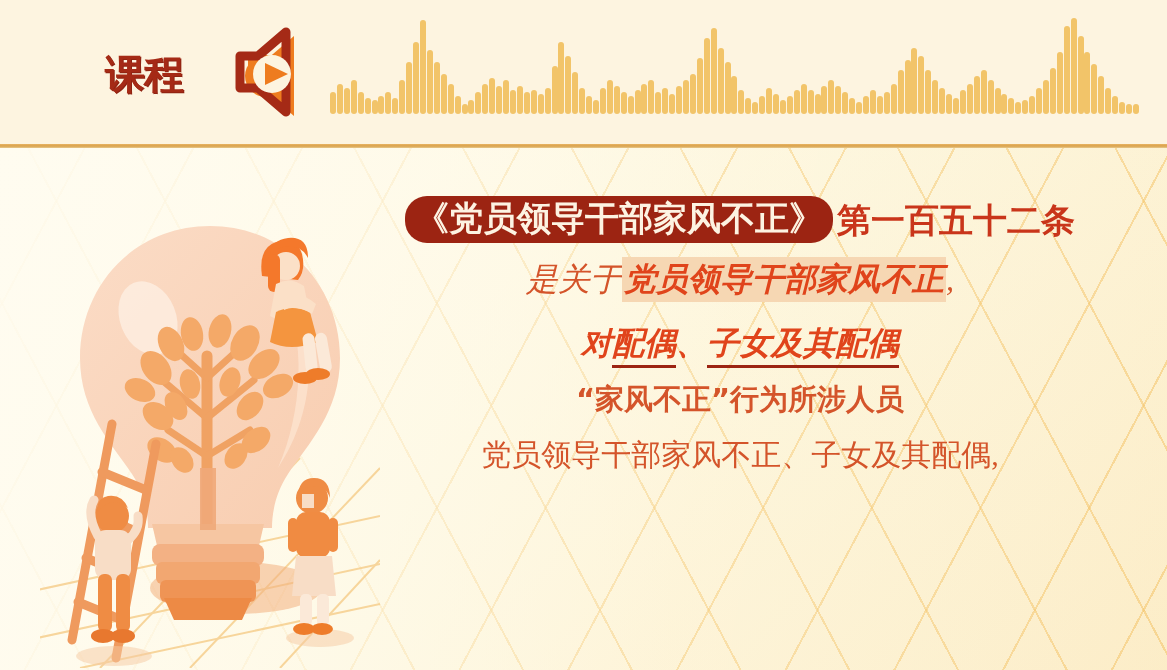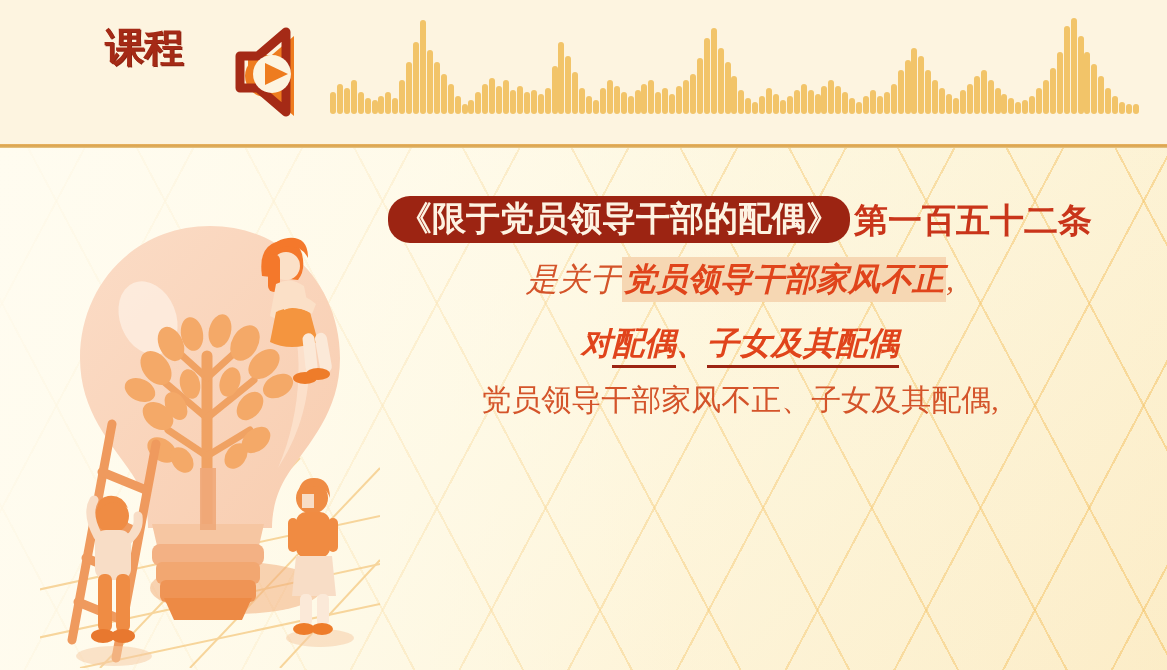--- a/index.html
+++ b/index.html
@@ -24,21 +24,21 @@
   #header-divider{
     position:absolute; left:0; top:144px; width:1167px; height:4px;
     background:linear-gradient(to bottom,#e8b463 0%,#d9a24c 50%,#e8c98c 100%);
   }
 
   
   #logo-block{
     position:absolute; left:88px; top:22px;
     width:112px; height:104px;
     display:flex; flex-direction:column;
-    align-items:center; justify-content:flex-start;
+    align-items:center; justify-content:center;
   }
   .logo-line{
     color:#a52a16;
     font-family:"DejaVu Sans", sans-serif;
     font-weight:bold;
     font-size:40px;
     line-height:50px;
     letter-spacing:-1px;
     text-shadow:1px 1px 0 #8e2312;
     white-space:nowrap;
@@ -458,28 +458,29 @@
           <rect x="274" y="166" width="12" height="40" rx="6" fill="#fbe9d8" transform="rotate(-10 274 166)"></rect>
           <ellipse cx="265" cy="210" rx="12" ry="6" fill="#ee7c2a"></ellipse>
           <ellipse cx="278" cy="206" rx="12" ry="6" fill="#ee7c2a"></ellipse>
         </g>
       </svg>
     </div>
 
     <div id="text-block">
 
       <div class="tline" id="line1">
-        <span class="pill">《限于党员领导干部的配偶》</span><span class="l1-tail">第一百五十二条</span>
+        <span class="pill">《党员领导干部家风不正》</span><span class="l1-tail">第一百五十二条</span>
       </div>
 
       <div class="tline big serif-plain" id="line2">
         <span>是关于</span><span class="hl">党员领导干部家风不正</span><span>,</span>
       </div>
 
       <div class="tline big serif-plain" id="line3">
         <span class="big" style="font-family:'DejaVu Sans',sans-serif;font-weight:bold;color:#e0441b;">对</span><span class="ul">配偶</span><span class="big" style="font-family:'DejaVu Sans',sans-serif;font-weight:bold;color:#e0441b;">、</span><span class="ul">子女及其配偶</span>
       </div>
 
 
+      <div class="tline" id="line5">“家风不正”行为所涉人员</div>
       <div class="tline lower" id="line6">党员领导干部家风不正、子女及其配偶,</div>
     </div>
   </div>
 </div>
 
 </body></html>

